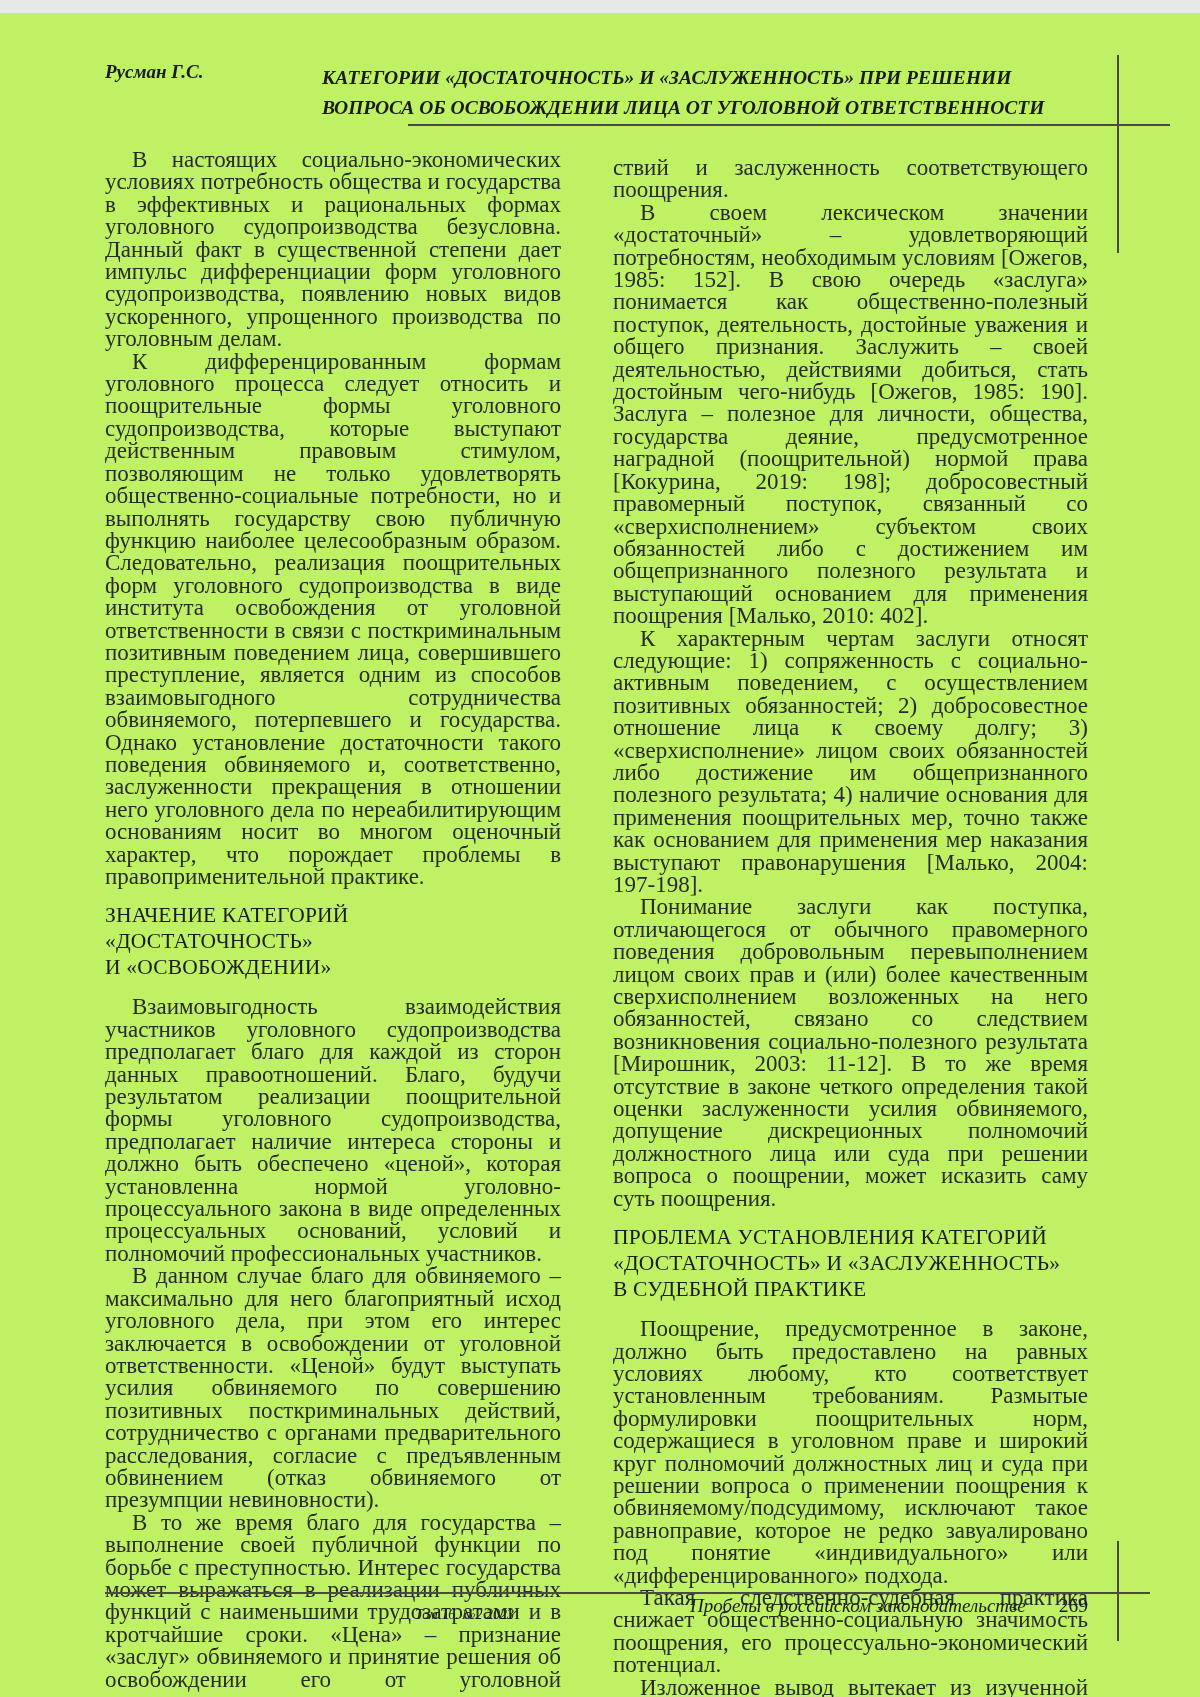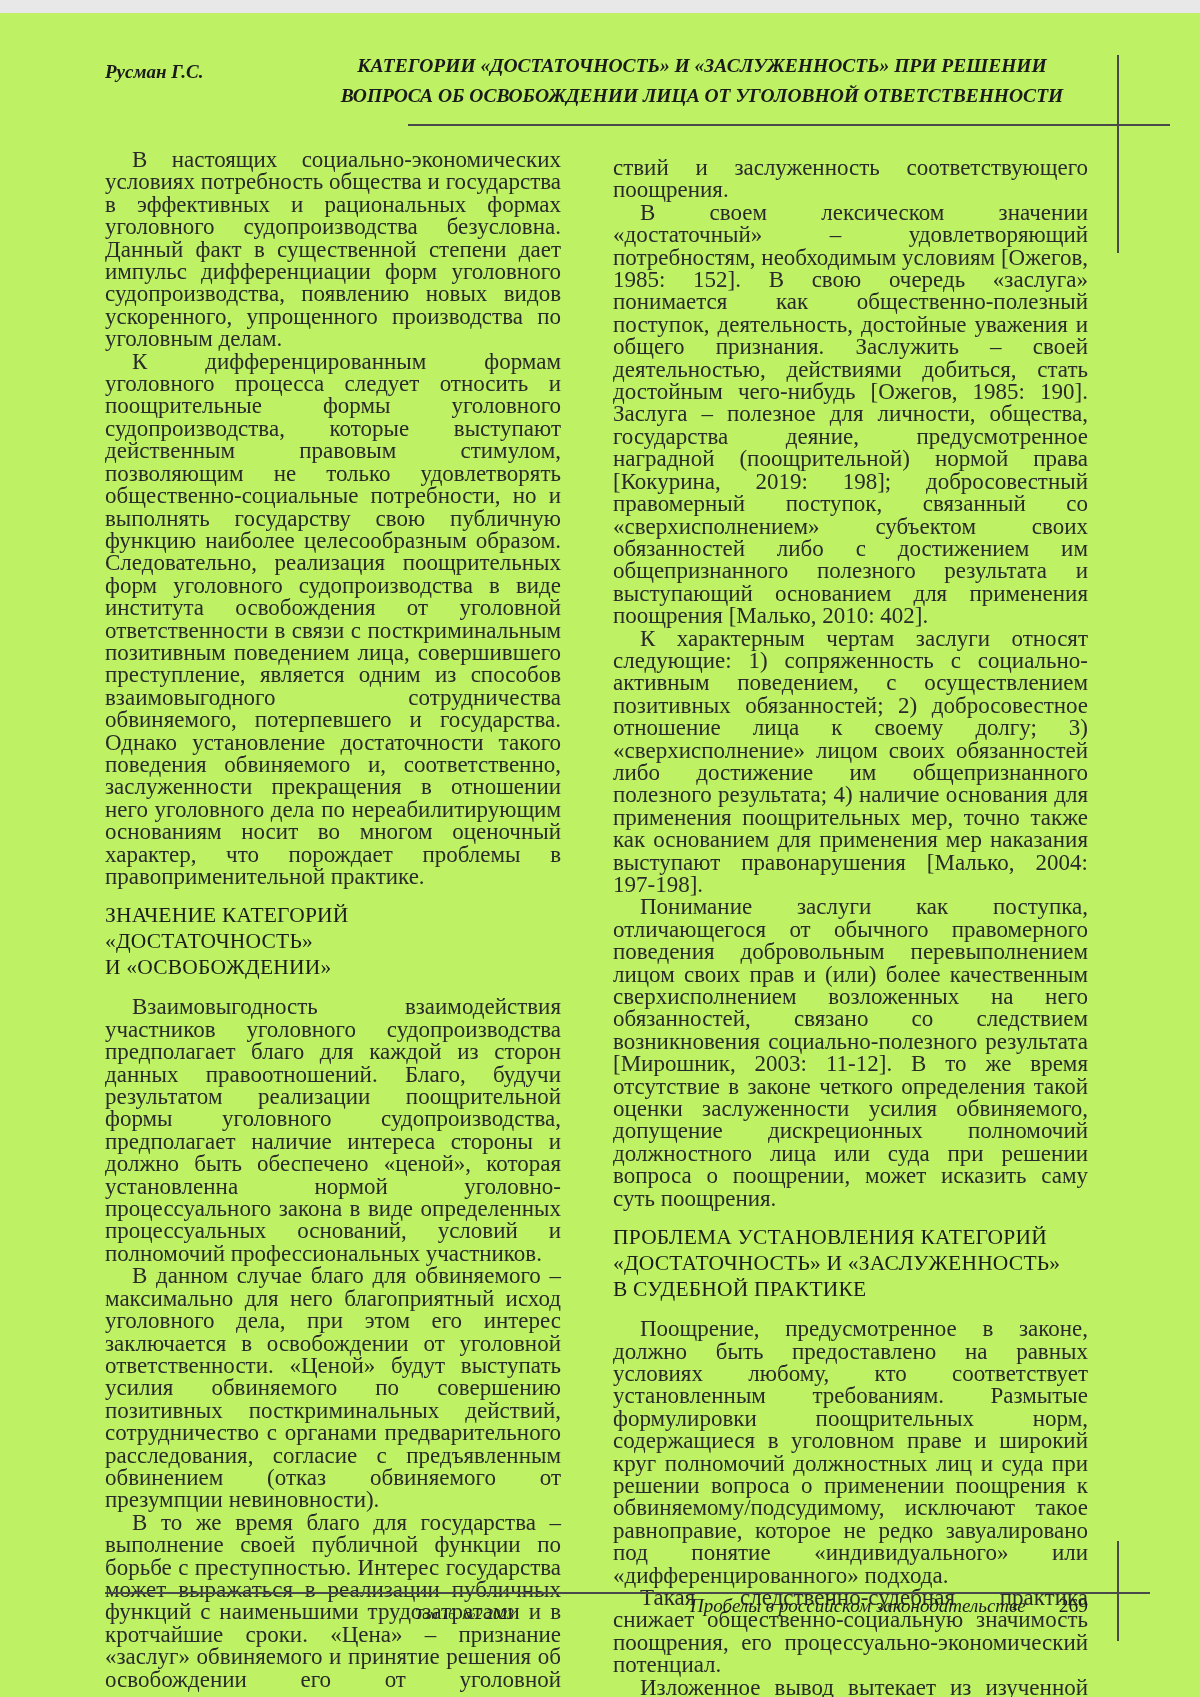--- a/index.html
+++ b/index.html
@@ -12,23 +12,23 @@
     color:#262626;
     overflow:hidden;
   }
   
   .header-author{
     position:absolute;left:105px;top:48px;
     font-size:19px;font-weight:700;font-style:italic;color:#1a1a1a;
     white-space:nowrap;
   }
   .header-title{
-    position:absolute;right:118px;top:38px;width:760px;
+    position:absolute;right:118px;top:50px;width:760px;
     font-size:19.5px;font-weight:700;font-style:italic;color:#1a1a1a;
-    line-height:30px;text-align:center;white-space:pre-line;
+    line-height:30px;text-align:left;white-space:pre-line;
   }
   .rule-header{
     position:absolute;left:408px;top:111px;width:762px;height:2px;
     background:#4a4a4a;
   }
   .vmark-top{
     position:absolute;left:1117px;top:42px;width:2px;height:198px;
     background:#4a4a4a;
   }
   .vmark-bottom{

